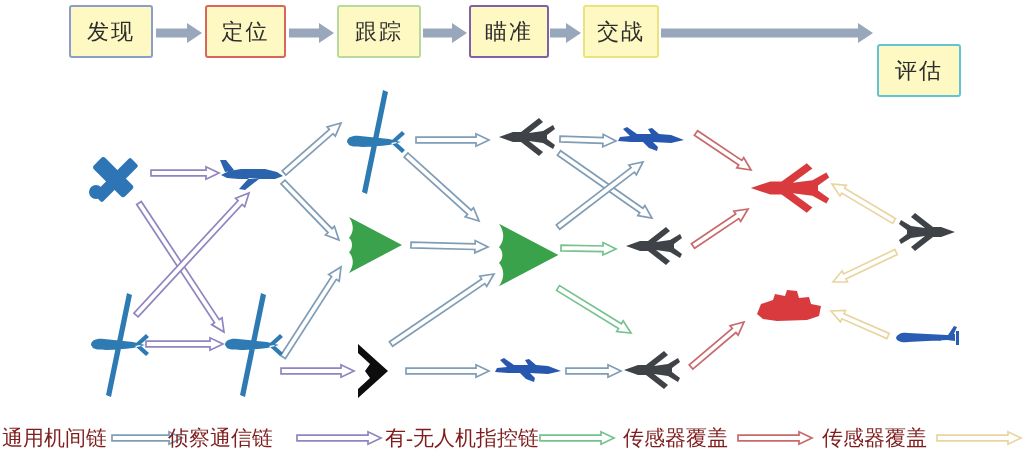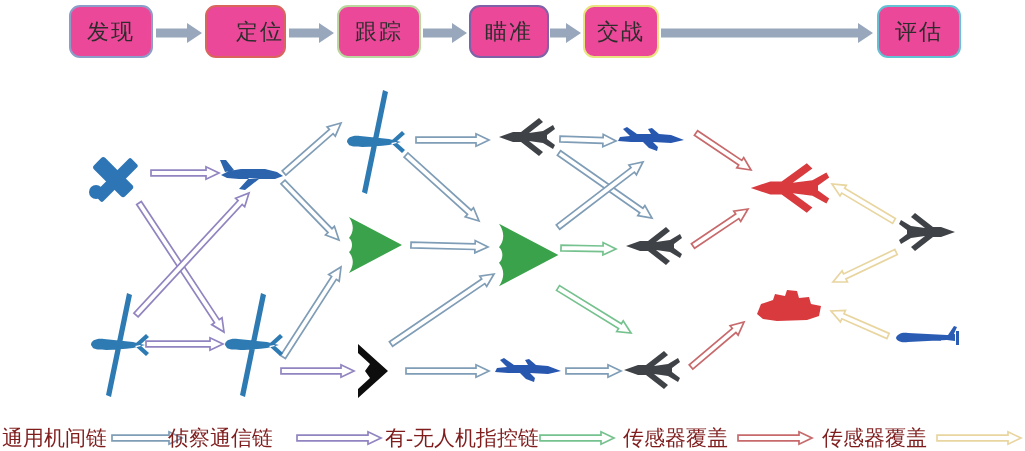--- a/index.html
+++ b/index.html
@@ -1,19 +1,19 @@
 <!DOCTYPE html>
 <html><head>
 <meta charset="utf-8">
 <style>
   html,body{margin:0;padding:0;background:#ffffff;}
   .stage-wrap{position:relative;width:1025px;height:451px;background:#ffffff;overflow:hidden;
               font-family:"Liberation Serif", serif;}
-  .stage{position:absolute;top:5px;height:53px;background:#ec4899;border:2.5px solid #888;
-         border-radius:11px;display:flex;align-items:center;justify-content:center;
+  .stage{position:absolute;top:5px;height:53px;background:#fef9c3;border:2.5px solid #888;
+         border-radius:3px;display:flex;align-items:center;justify-content:center;
          font-size:22px;color:#2d2d2d;letter-spacing:2px;box-sizing:border-box;}
   .net{position:absolute;left:0;top:0;}
   .lg-label{position:absolute;top:424px;font-size:21px;color:#7f1d1d;white-space:nowrap;}
   .legend-arrow{position:absolute;top:429px;overflow:visible;}
 </style>
 </head>
 <body>
 
 <div class="stage-wrap">
 
@@ -108,33 +108,33 @@
         <use href="#sym-fighter" transform="translate(790,188) scale(1.4,1.3)" fill="#d83a3e"></use>
         <use href="#sym-ship" transform="translate(789,306)" fill="#d83a3e"></use>
         <use href="#sym-fighter" transform="translate(927,232) scale(-1,1)" fill="#3f4347"></use>
         <use href="#sym-drone" transform="translate(927,338)" fill="#2b5cb4"></use>
       </g>
   </svg>
 
   <div class="stage" style="left: 69px; width: 84px; border-color: rgb(139, 157, 200);">
       <span>发现</span>
     </div>
-  <div class="stage" style="left: 205px; width: 81px; border-color: rgb(217, 101, 92); justify-content: flex-end;">
+  <div class="stage" style="left: 205px; width: 81px; border-color: rgb(217, 101, 92);">
       <span>定位</span>
     </div>
   <div class="stage" style="left: 337px; width: 84px; border-color: rgb(185, 217, 158);">
       <span>跟踪</span>
     </div>
   <div class="stage" style="left: 583px; width: 76px; border-color: rgb(233, 228, 126);">
       <span>交战</span>
     </div>
   <div class="stage" style="left: 469px; width: 80px; border-color: rgb(126, 98, 168);">
       <span>瞄准</span>
     </div>
-  <div class="stage" style="left: 877px; width: 84px; border-color: rgb(99, 195, 213);">
+  <div class="stage" style="left: 877px; width: 84px; border-color: rgb(99, 195, 213); margin-top: 39px;">
       <span>评估</span>
     </div>
 
   <div>
     <span class="lg-label" style="left:2px">通用机间链</span>
     <svg class="legend-arrow" style="left:110px" width="74" height="18" viewBox="0 0 74 18">
         <polygon points="2.0,11.8 59.0,11.8 59.0,15.2 72.0,9.0 59.0,2.8 59.0,6.2 2.0,6.2" fill="#ffffff" stroke="#7f9db6" stroke-width="1.7"></polygon>
       </svg>
     <span class="lg-label" style="left:168px">侦察通信链</span>
     <svg class="legend-arrow" style="left:295px" width="88" height="18" viewBox="0 0 88 18">

